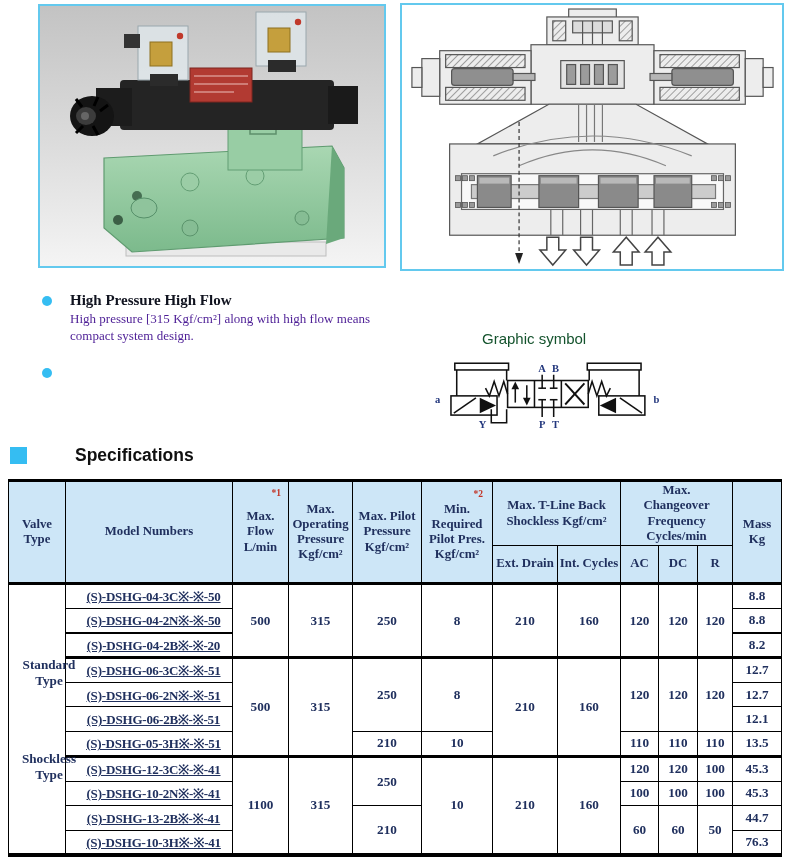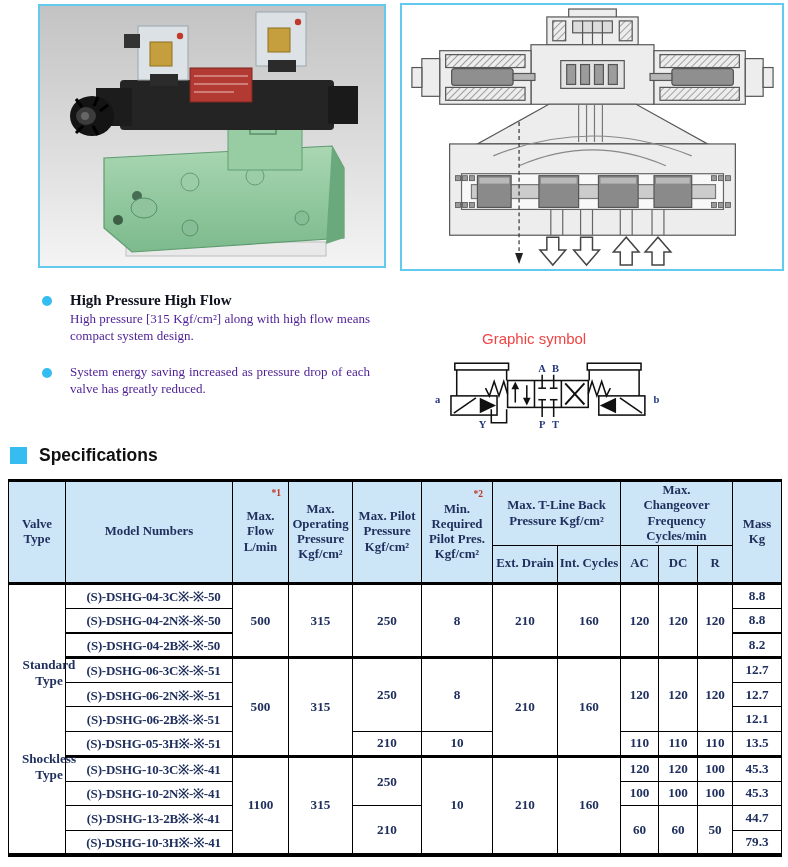--- a/index.html
+++ b/index.html
@@ -15,42 +15,42 @@
 
   
   .features{position:absolute;left:42px;top:292px;width:330px;}
   .feature{position:relative;padding-left:28px;margin-bottom:20px;}
   .bullet{position:absolute;left:0;top:4px;width:10px;height:10px;border-radius:50%;background:#35bdf2;}
   .feature-title{font-weight:bold;font-size:15px;color:#10131f;}
   .feature-body{font-size:13px;line-height:1.28;text-align:justify;color:#4c1d95;margin-top:2px;width:300px;}
 
   
   .gs-title{position:absolute;left:482px;top:330px;font-family:"Liberation Sans","DejaVu Sans",sans-serif;
-            font-size:15px;color:#ef4444;}
+            font-size:15px;color:#14532d;}
   .gs-draw{position:absolute;left:426px;top:352px;width:240px;height:82px;}
 
   
   .spec-head{position:absolute;left:10px;top:445px;display:flex;align-items:center;}
   .spec-square{width:17px;height:17px;background:#35bdf2;margin-right:12px;}
-  .spec-title{font-family:"Liberation Sans","DejaVu Sans",sans-serif;font-weight:bold;font-size:17.5px;color:#101010;}
+  .spec-title{font-family:"Liberation Sans","DejaVu Sans",sans-serif;font-weight:bold;font-size:17.5px;color:#101010;margin-left:36px;}
 
   
   .spec-table-wrap{position:absolute;left:8px;top:479px;}
   table.spec{border-collapse:collapse;table-layout:fixed;width:773px;
              border-top:3px solid #000;border-bottom:4px solid #000;
              border-left:1.5px solid #000;border-right:1.5px solid #000;}
   table.spec th,table.spec td{border:1.5px solid #000;text-align:center;vertical-align:middle;
              color:#20305e;font-weight:bold;padding:0;box-sizing:border-box;}
   table.spec thead th{background:#cde6f7;font-size:12.8px;line-height:1.18;white-space:pre-line;position:relative;}
   table.spec thead tr.h1{height:65px;}
   table.spec thead tr.h2{height:38px;}
   table.spec tbody tr{height:24.7px;}
   table.spec tbody td{font-size:13.2px;white-space:pre-line;}
   table.spec tbody tr:first-child td{border-top:3px solid #000;}
-  td.model{text-align:right;padding-left:9px !important;font-size:13px !important;letter-spacing:-0.2px;}
+  td.model{text-align:right;padding-left:9px !important;font-size:13px !important;letter-spacing:-0.2px;text-decoration:underline;}
   td.ge,th.ge{border-bottom:3px solid #000 !important;}
   td.me{border-bottom:2.5px solid #000 !important;}
   td.vt{position:relative;font-size:12.8px;}
   .vt-label{position:absolute;left:12px;width:100%;transform:translateY(-50%);white-space:pre-line;line-height:1.2;}
   .vt-standard{top:33%;}
   .vt-shockless{top:68%;}
   .hnote{position:absolute;color:#c23325;font-size:9.5px;font-weight:bold;}
   .hnote.n1{top:6px;right:7px;}
   .hnote.n2{top:7px;right:9px;}
 </style>
@@ -223,21 +223,20 @@
   </div>
 
   <div class="features">
     <div class="feature">
       <span class="bullet"></span>
       <div class="feature-title">High Pressure High Flow</div>
       <div class="feature-body">High pressure [315 Kgf/cm²] along with high flow means compact system design.</div>
     </div>
     <div class="feature">
       <span class="bullet"></span>
-      <div class="feature-body">System energy saving increased as pressure drop of each valve has greatly reduced.</div>
     </div>
   </div>
 
   <div class="gs-title">Graphic symbol</div>
   <svg class="gs-draw" viewBox="0 0 250 82">
     <g stroke="#101010" stroke-width="1.6" fill="none">
 
       <rect x="85" y="28" width="84" height="28"></rect>
       <line x1="113" y1="28" x2="113" y2="56"></line>
       <line x1="141" y1="28" x2="141" y2="56"></line>
@@ -329,21 +328,21 @@
 Pressure
 Kgf/cm²</th>
           <th rowspan="2">Max. Pilot
 Pressure
 Kgf/cm²</th>
           <th rowspan="2"><span class="hnote n2">*2</span><span>Min.
 Required
 Pilot Pres.
 Kgf/cm²</span></th>
           <th colspan="2">Max. T-Line Back
-Pressure Kgf/cm²</th>
+Shockless Kgf/cm²</th>
           <th colspan="3">Max.
 Changeover
 Frequency
 Cycles/min</th>
           <th rowspan="2">Mass
 Kg</th>
         </tr>
         <tr class="h2">
           <th>Ext. Drain</th>
           <th>Int. Cycles</th>
@@ -370,21 +369,21 @@
           <td rowspan="3" class="ge">120</td>
           <td rowspan="3" class="ge">120</td>
           <td rowspan="3" class="ge">120</td>
           <td>8.8</td>
         </tr>
         <tr>
           <td class="model me">(S)-DSHG-04-2N※-※-50</td>
           <td class="me">8.8</td>
         </tr>
         <tr>
-          <td class="model ge">(S)-DSHG-04-2B※-※-50</td>
+          <td class="model ge">(S)-DSHG-04-2B※-※-20</td>
           <td class="ge">8.2</td>
         </tr>
         <tr>
           <td class="model">(S)-DSHG-06-3C※-※-51</td>
           <td rowspan="4" class="ge">500</td>
           <td rowspan="4" class="ge">315</td>
           <td rowspan="3">250</td>
           <td rowspan="3">8</td>
           <td rowspan="4" class="ge">210</td>
           <td rowspan="4" class="ge">160</td>
@@ -404,21 +403,21 @@
         <tr>
           <td class="model ge">(S)-DSHG-05-3H※-※-51</td>
           <td class="ge">210</td>
           <td class="ge">10</td>
           <td class="ge">110</td>
           <td class="ge">110</td>
           <td class="ge">110</td>
           <td class="ge">13.5</td>
         </tr>
         <tr>
-          <td class="model">(S)-DSHG-10-3C※-※-41</td>
+          <td class="model">(S)-DSHG-12-3C※-※-41</td>
           <td rowspan="4">1100</td>
           <td rowspan="4">315</td>
           <td rowspan="2">250</td>
           <td rowspan="4">10</td>
           <td rowspan="4">210</td>
           <td rowspan="4">160</td>
           <td>120</td>
           <td>120</td>
           <td>100</td>
           <td>45.3</td>
@@ -433,19 +432,19 @@
         <tr>
           <td class="model">(S)-DSHG-13-2B※-※-41</td>
           <td rowspan="2">210</td>
           <td rowspan="2">60</td>
           <td rowspan="2">60</td>
           <td rowspan="2">50</td>
           <td>44.7</td>
         </tr>
         <tr>
           <td class="model">(S)-DSHG-10-3H※-※-41</td>
-          <td>79.3</td>
+          <td>76.3</td>
         </tr>
       </tbody>
     </table>
   </div>
 
 </div>
 
 </body></html>

